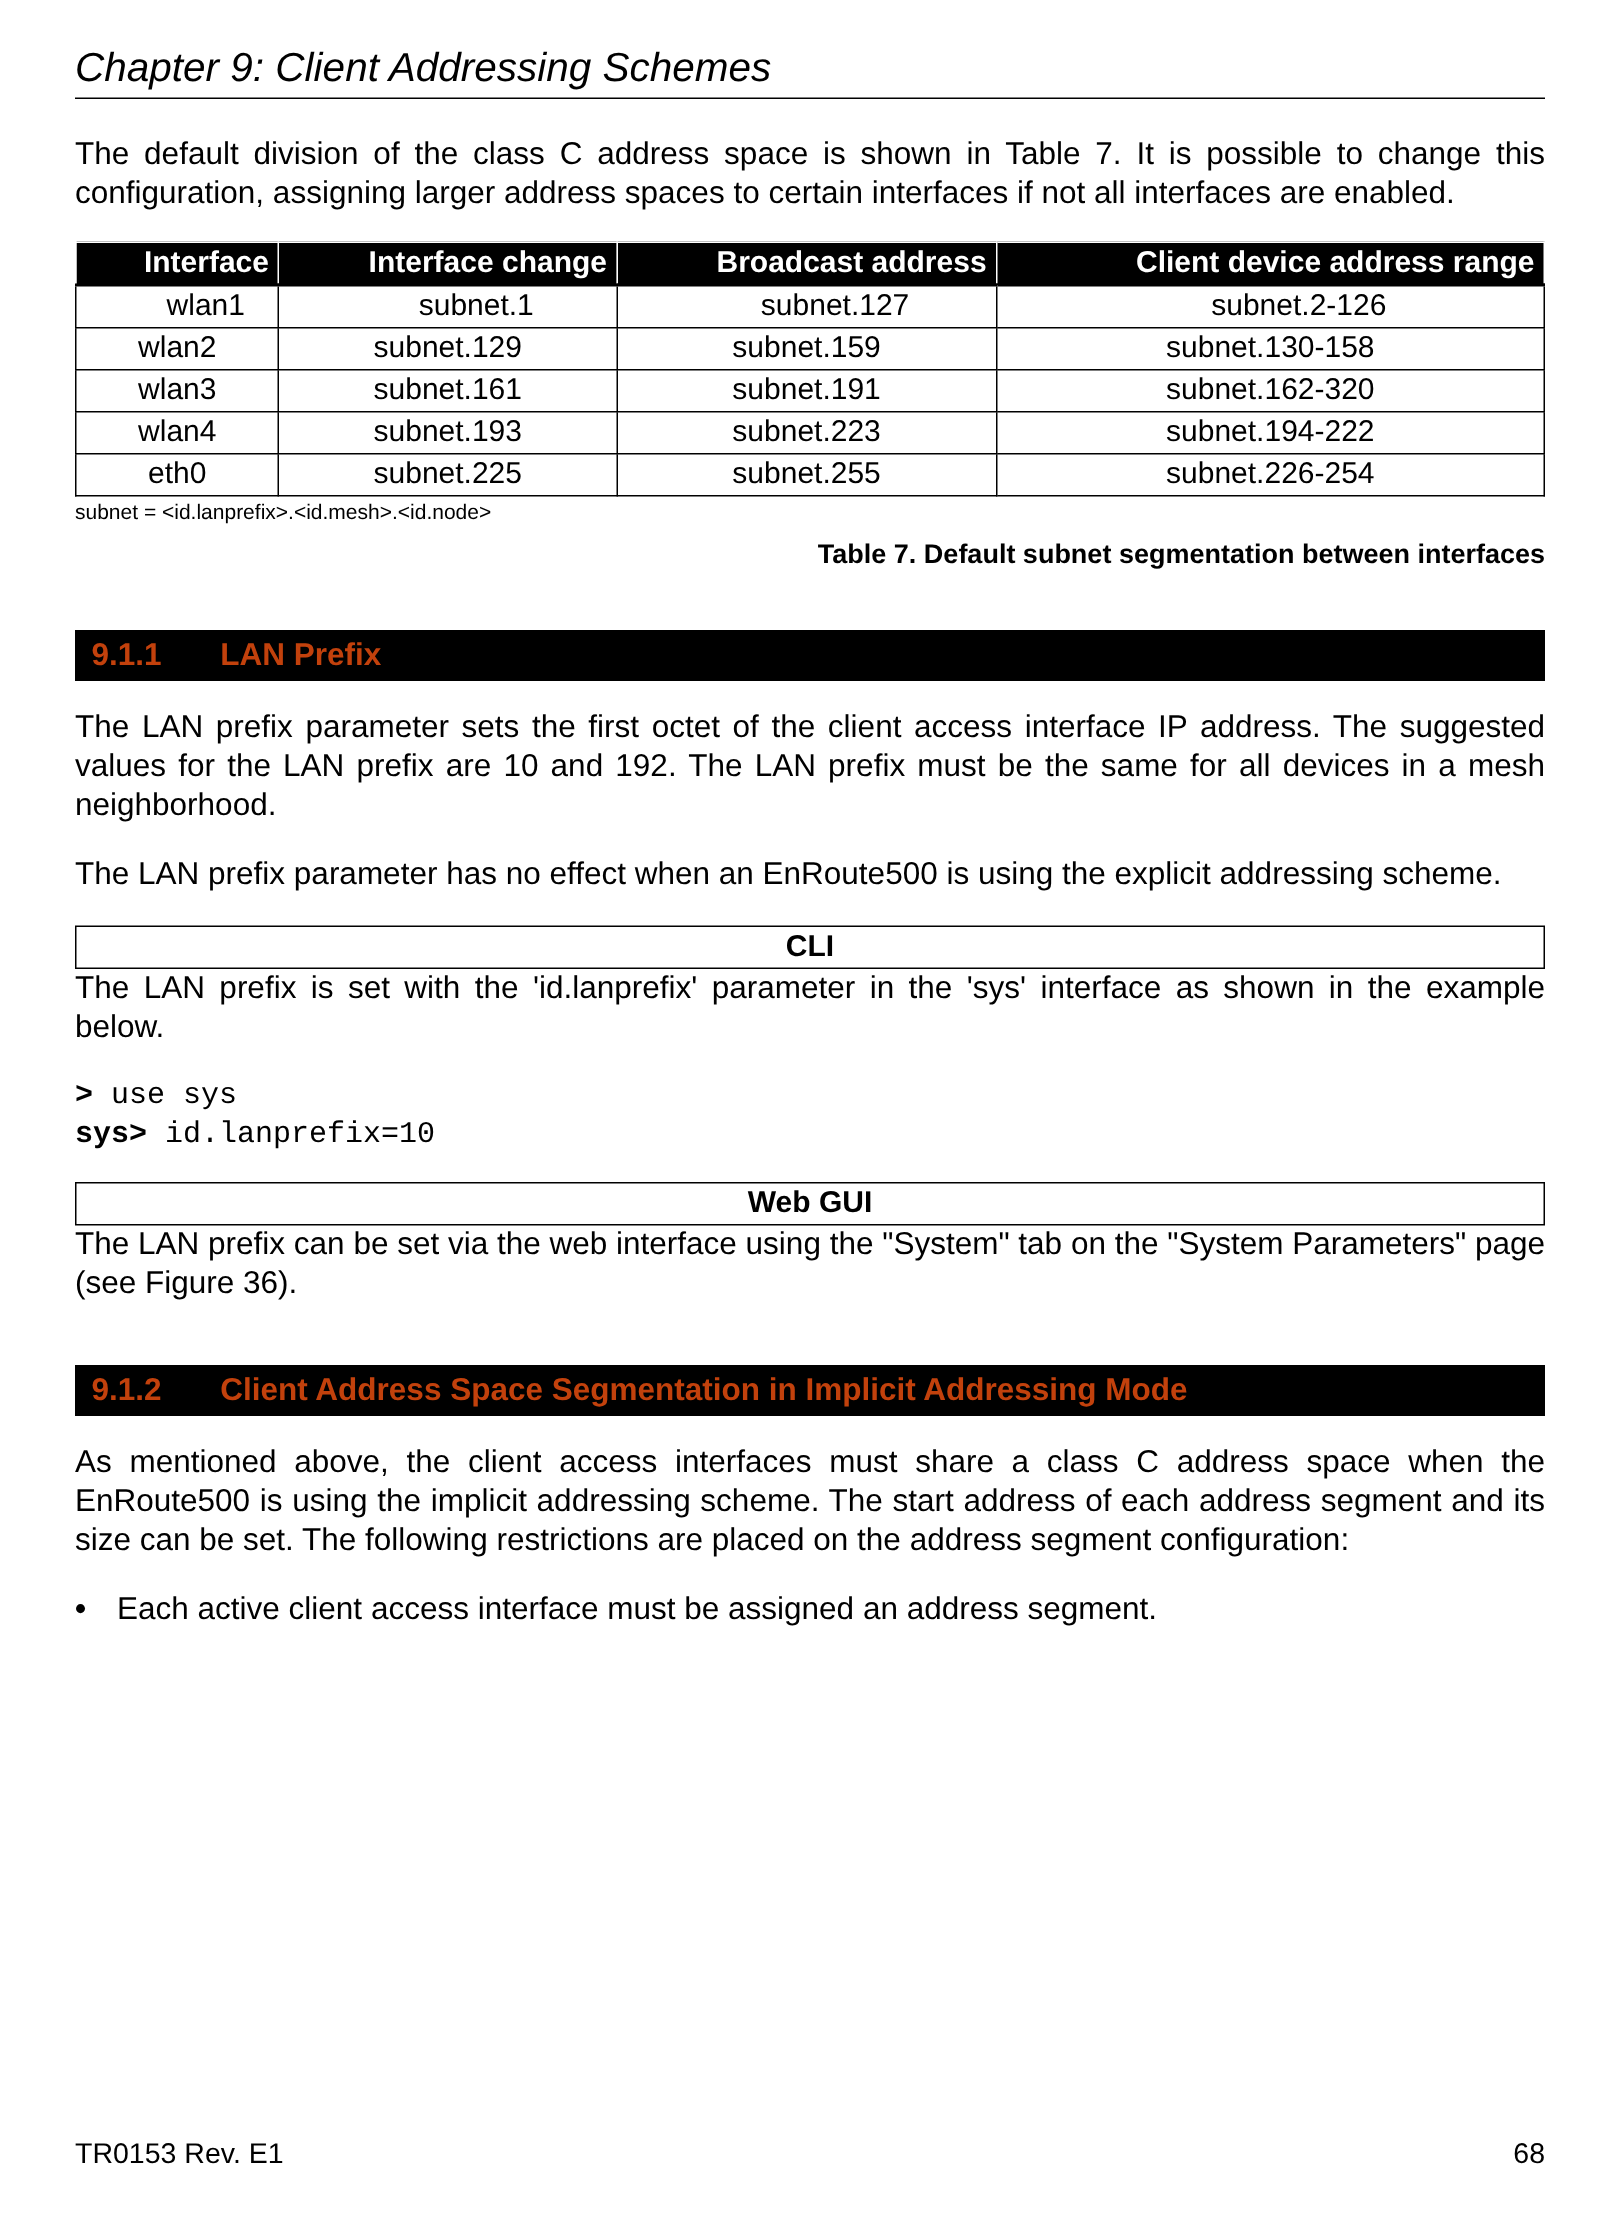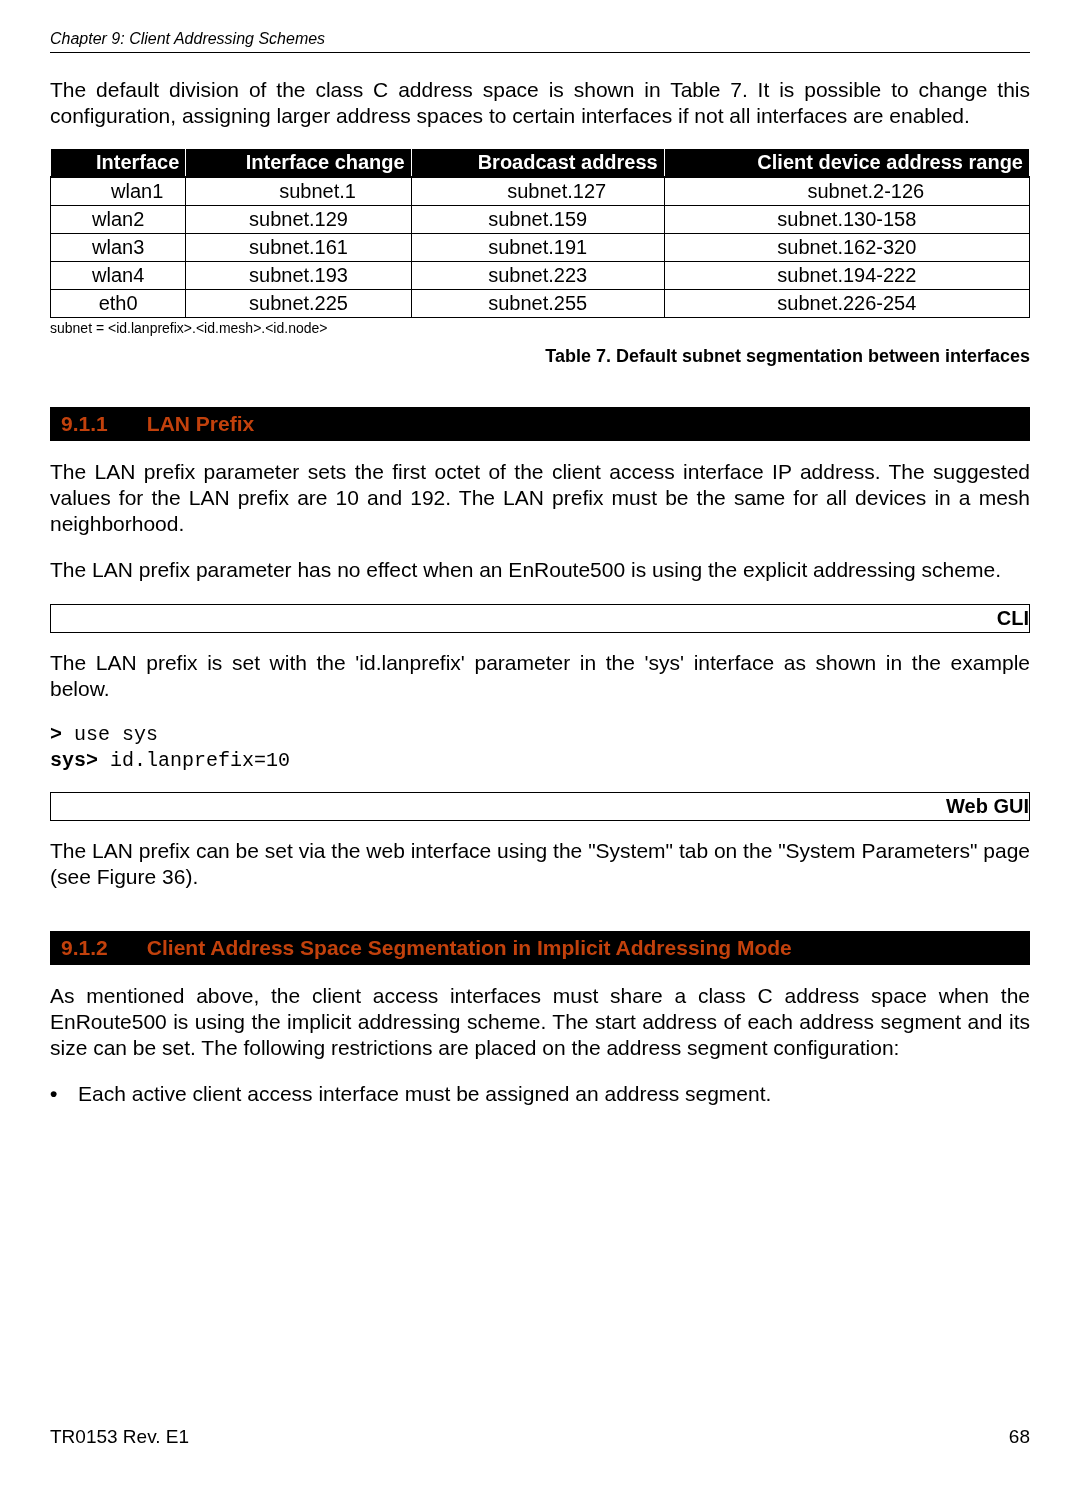--- a/index.html
+++ b/index.html
@@ -8,21 +8,21 @@
     font-size: 20px;
     color: #000;
     background: #fff;
     width: 1080px;
     height: 1492px;
     padding: 30px 50px 30px 50px;
     position: relative;
   }
   .chapter-header {
     font-style: italic;
-    font-size: 16px;
+    font-size: 27px;
     margin-bottom: 4px;
   }
   .hr-line {
     border: none;
     border-top: 1.5px solid #000;
     margin-bottom: 24px;
   }
   .intro-para {
     font-size: 21px;
     line-height: 1.25;
@@ -70,25 +70,25 @@
   }
   .section-heading .num { display: inline-block; min-width: 80px; }
   .body-para {
     font-size: 21px;
     line-height: 1.25;
     text-align: justify;
     margin-bottom: 20px;
   }
   .sub-box {
     border: 1px solid #000;
-    text-align: right;
+    text-align: center;
     font-weight: bold;
     font-size: 20px;
     padding: 2px 0;
-    margin-bottom: 17px;
+    margin-bottom: 0;
   }
   .code-block {
     font-family: "Courier New", Courier, monospace;
     font-size: 20px;
     line-height: 1.3;
     margin-bottom: 18px;
     white-space: pre;
   }
   .code-block .prompt { font-weight: bold; }
   .bullet-list {

